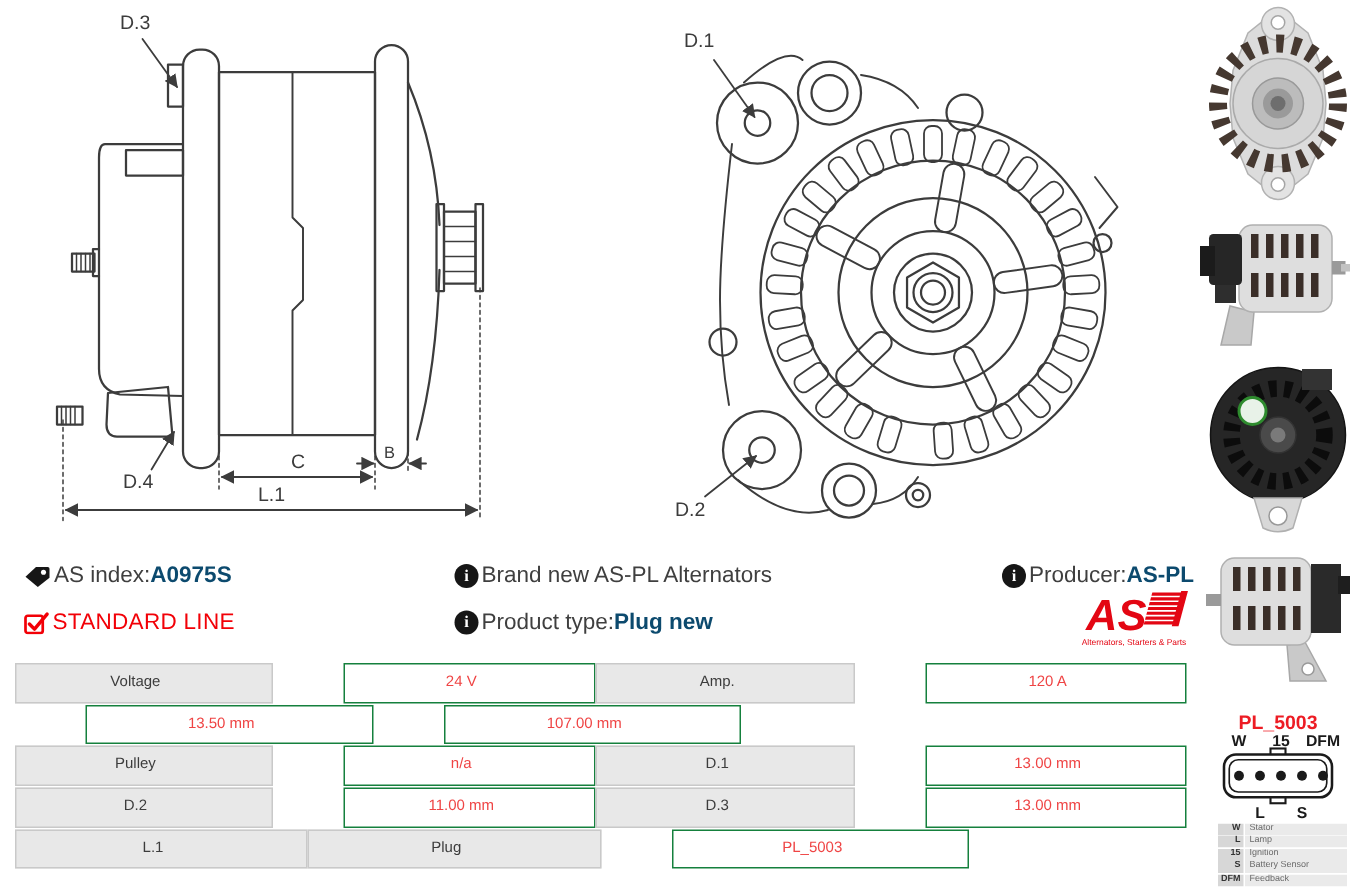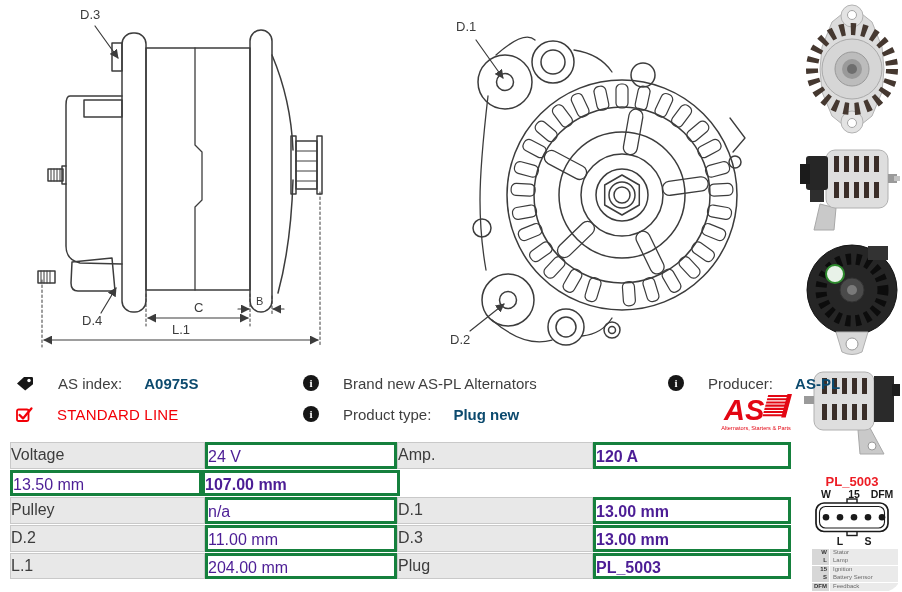--- a/index.html
+++ b/index.html
@@ -1,41 +1,41 @@
 <!DOCTYPE html>
 <html><head>
 <meta charset="utf-8">
 <style>
   * { margin:0; padding:0; box-sizing:border-box; }
   html,body { background:#fff; }
   body { font-family:"Liberation Sans", sans-serif; }
   #stage {
     position:relative; width:902px; height:592px; background:#fff;
-    overflow:hidden; color:#3a3a3a;border-radius:20px;
+    overflow:hidden; color:#3a3a3a;
   }
   .abs { position:absolute; }
 
   
-  .info-line { position:absolute; display:flex; align-items:flex-start; gap:24px;
+  .info-line { position:absolute; display:flex; align-items:center; gap:2px;
     font-size:15px; color:#3f3f3f; white-space:nowrap; }
   .info-line .lbl { color:#3f3f3f; }
   .info-line .val { font-weight:bold; color:#0c4a6e; }
   .red-line { color:#f20007; font-weight:normal; letter-spacing:.2px; }
   .i-icon { width:16px; height:16px; border-radius:50%; background:#161616;
     color:#fff; display:inline-flex; align-items:center; justify-content:center;
     font:bold 11px "Liberation Serif", serif; flex:0 0 16px; }
 
   
   #spec-table { position:absolute; left:10px; top:442px; width:781px; }
   .srow { display:flex; height:26.5px; margin-bottom:1.2px; }
-  .scell { font-size:16px; line-height:24.5px; text-align:left;
+  .scell { font-size:10px; line-height:24.5px; text-align:center;
     padding-right:11px; overflow:hidden; }
   .scell.lab { background:#e8e8e8; border:1px solid #c9c9c9; color:#3c3c3c; }
-  .scell.val { background:#fff; border:3px solid #15803d; color:#4c1d95; }
-  .c1 { width:195px; } .c2 { width:192px; } .c3 { width:196px; } .c4 { width:198px;font-weight:bold; }
+  .scell.val { background:#fff; border:1px solid #15803d; color:#ef4444;margin-left:47px; }
+  .c1 { width:195px; } .c2 { width:192px; } .c3 { width:196px; } .c4 { width:198px; }
 
   
   #plug-title { position:absolute; left:802px; top:474px; width:100px;
     text-align:center; font-size:13px; font-weight:bold; color:#ed1c24; }
   #plug-legend { position:absolute; left:812px; top:549px; width:86px; }
   .lrow { display:flex; height:7.6px; margin-bottom:0.9px; overflow:hidden; }
   .lpin { width:17px; background:#d7d7d7; font-size:6px; font-weight:bold;
     color:#333; text-align:right; padding-right:2px; line-height:7.6px; }
   .ldesc { flex:1; background:#eaeaea; font-size:6px; color:#6a6a6a;
     padding-left:3px; line-height:7.6px; margin-left:1px; }
@@ -316,21 +316,20 @@
       <div class="scell val c4">13.00 mm</div>
     </div>
     <div class="srow">
       <div class="scell lab c1">D.2</div>
       <div class="scell val c2">11.00 mm</div>
       <div class="scell lab c3">D.3</div>
       <div class="scell val c4">13.00 mm</div>
     </div>
     <div class="srow">
       <div class="scell lab c1">L.1</div>
-      <div class="scell val c2">204.00 mm</div>
       <div class="scell lab c3">Plug</div>
       <div class="scell val c4">PL_5003</div>
     </div>
   </div>
 
   <div id="plug-title">PL_5003</div>
 
   <svg class="abs" style="left:802px;top:488px" width="100" height="58" viewBox="0 0 100 58">
     <g font-size="10.5" font-weight="bold" fill="#1a1a1a" text-anchor="middle">
       <text x="24" y="9.5">W</text>

